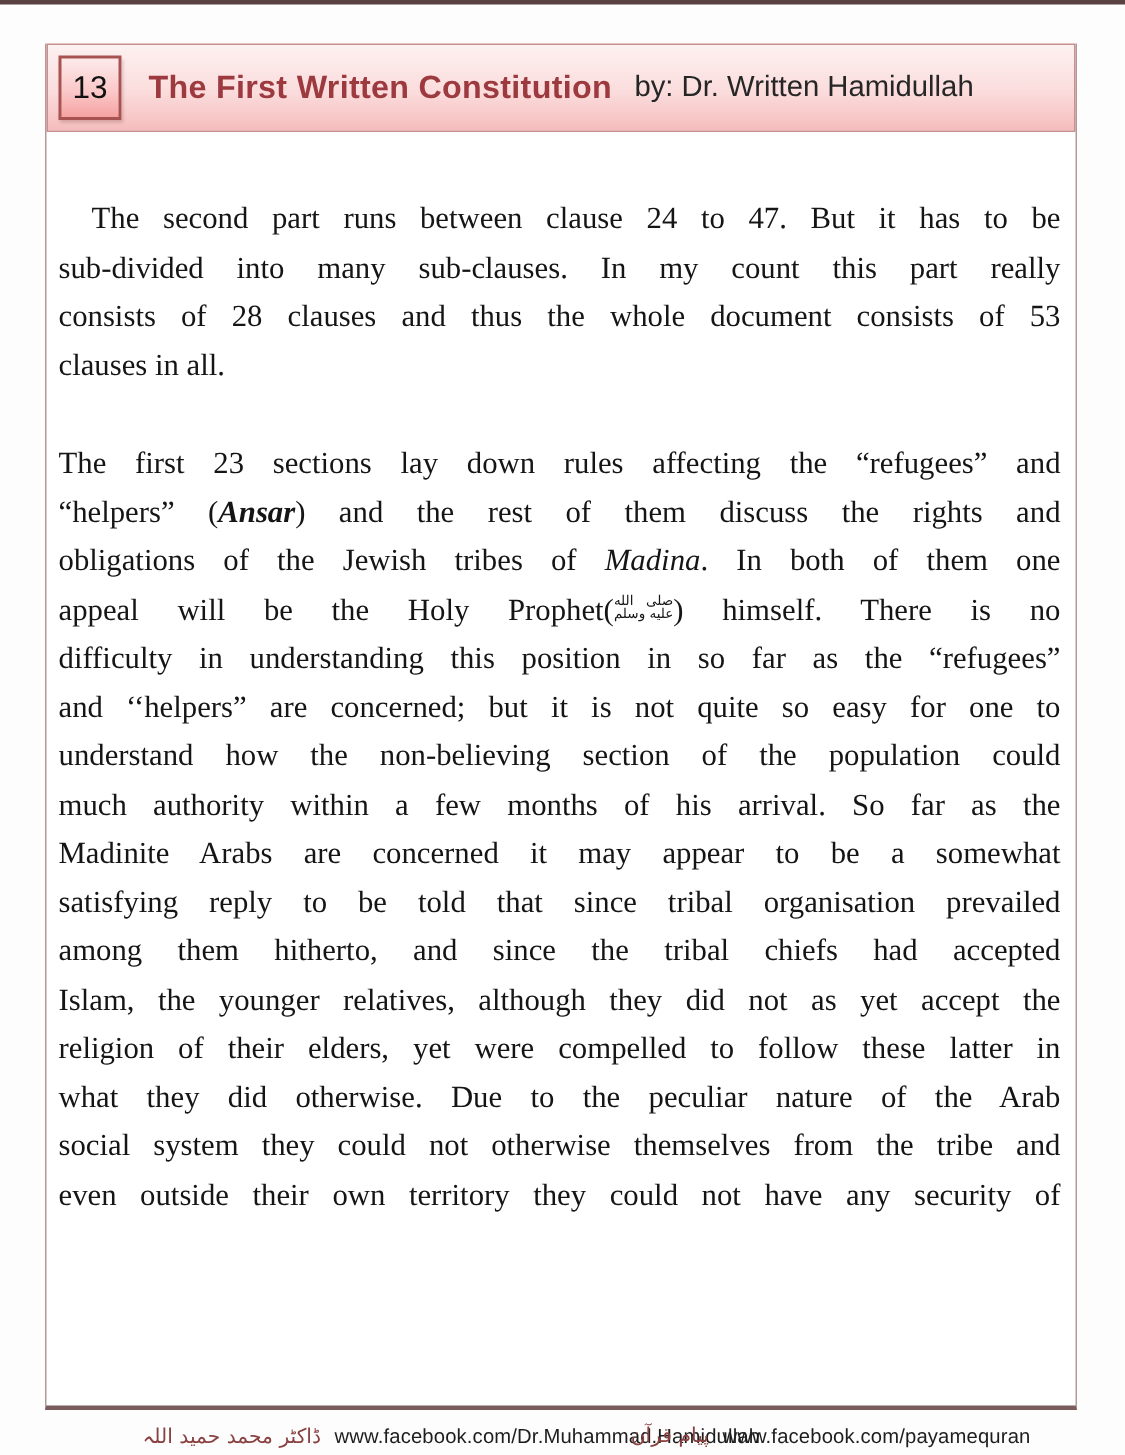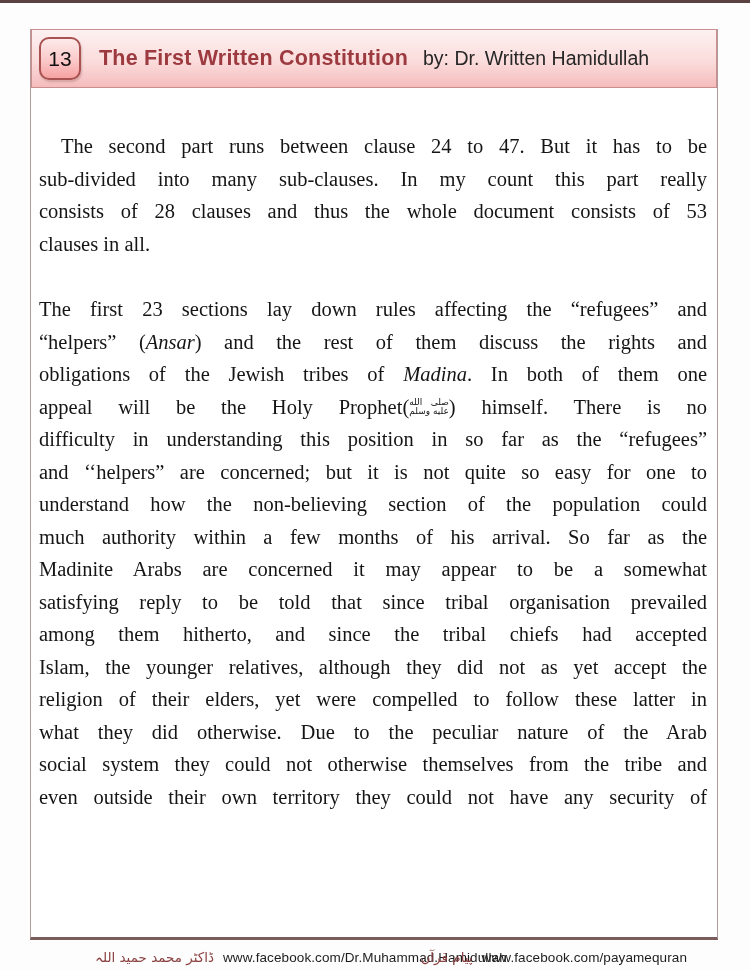--- a/index.html
+++ b/index.html
@@ -20,21 +20,21 @@
   }
   .header-bar{
     height:59px;box-sizing:border-box;
     border:1px solid #c98f8f;
     background:linear-gradient(180deg,var(--hdr-top,#fdf1f1) 0%,#fbdcdc 55%,var(--hdr-bot,#f5bcbc) 100%);
     display:flex;align-items:center;
     font-family:"Liberation Sans","DejaVu Sans",sans-serif;
   }
   .page-badge{
     width:42px;height:43px;margin-left:7px;flex:0 0 auto;
-    border:2px solid var(--badge-border,#a85252);border-radius:10px;
+    border:2px solid var(--badge-border,#a85252);border-radius:0;
     background:linear-gradient(180deg,#fdeaea 0%,#fbc9c9 55%,#f6a2a2 100%);
     display:flex;align-items:center;justify-content:center;
     font-size:21px;color:#111;box-sizing:border-box;
     box-shadow:1px 2px 2px rgba(120,60,60,.25);
   }
   .page-title{
     margin:0 0 0 18px;font-size:21.5px;font-weight:bold;
     color:var(--title-red,#9c3a3f);letter-spacing:.2px;white-space:nowrap;
   }
   .page-byline{
@@ -84,21 +84,21 @@
 
   <div class="doc-body">
       <div class="para">
         <div class="tline first">The second part runs between clause 24 to 47. But it has to be</div>
         <div class="tline">sub-divided into many sub-clauses. In my count this part really</div>
         <div class="tline">consists of 28 clauses and thus the whole document consists of 53</div>
         <div class="tline rag">clauses in all.</div>
       </div>
       <div class="para">
         <div class="tline">The first 23 sections lay down rules affecting the “refugees” and</div>
-        <div class="tline">“helpers” (<span style="font-style: italic; font-weight: normal;">Ansar</span>) and the rest of them discuss the rights and</div>
+        <div class="tline">“helpers” (<span style="font-style: italic; font-weight: bold;">Ansar</span>) and the rest of them discuss the rights and</div>
         <div class="tline">obligations of the Jewish tribes of <span style="font-style: italic;">Madina</span>. In both of them one</div>
         <div class="tline">appeal will be the Holy Prophet(<span class="sall"><span>صلى الله</span><span>عليه وسلم</span></span>) himself. There is no</div>
         <div class="tline">difficulty in understanding this position in so far as the “refugees”</div>
         <div class="tline">and ‘‘helpers” are concerned; but it is not quite so easy for one to</div>
         <div class="tline">understand how the non-believing section of the population could</div>
         <div class="tline">much authority within a few months of his arrival. So far as the</div>
         <div class="tline">Madinite Arabs are concerned it may appear to be a somewhat</div>
         <div class="tline">satisfying reply to be told that since tribal organisation prevailed</div>
         <div class="tline">among them hitherto, and since the tribal chiefs had accepted</div>
         <div class="tline">Islam, the younger relatives, although they did not as yet accept the</div>

